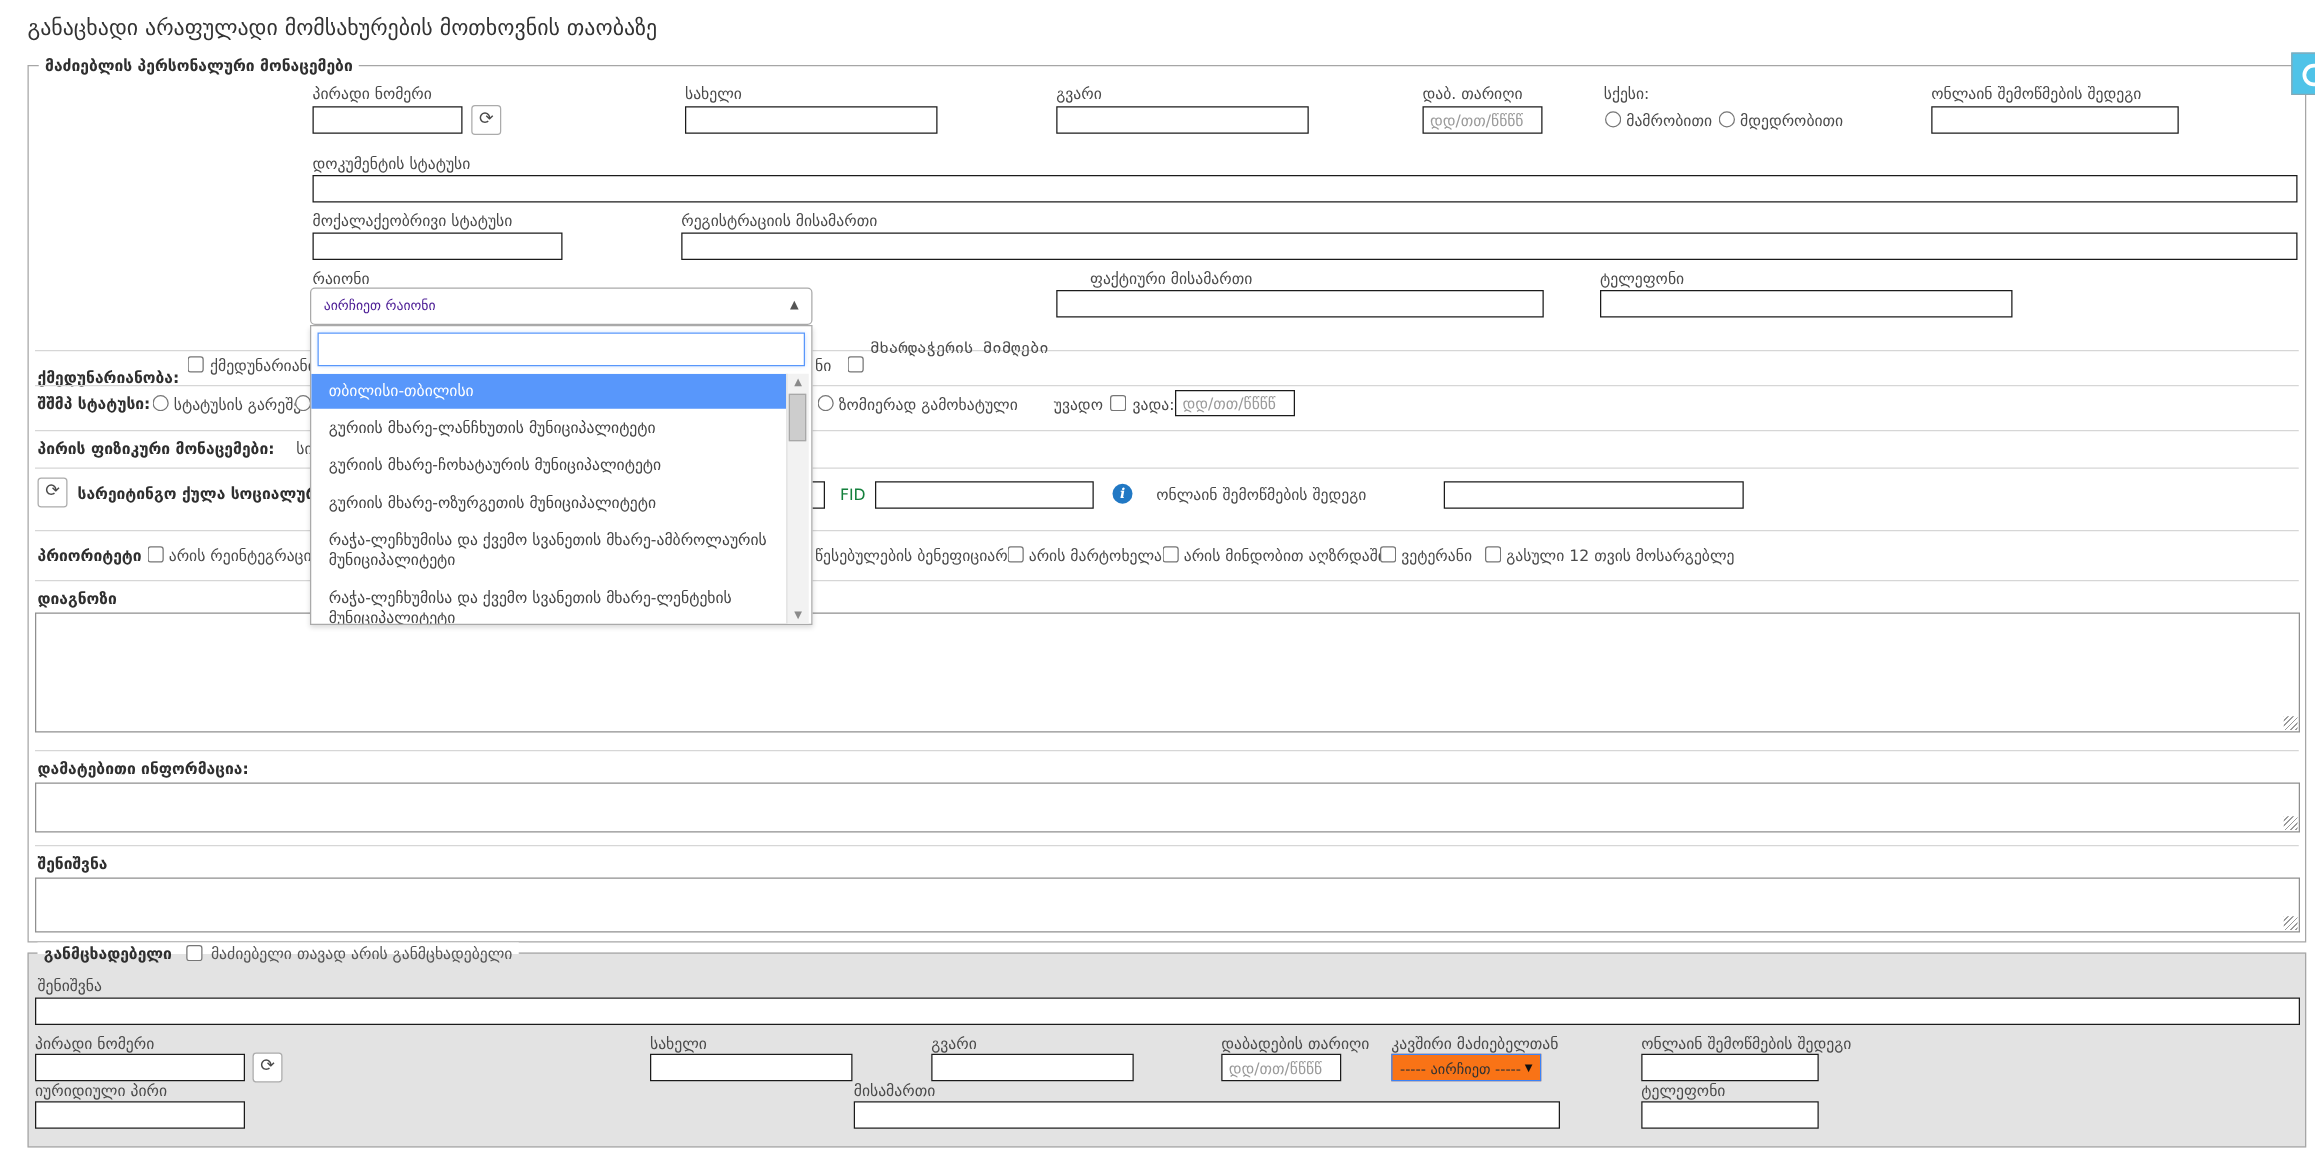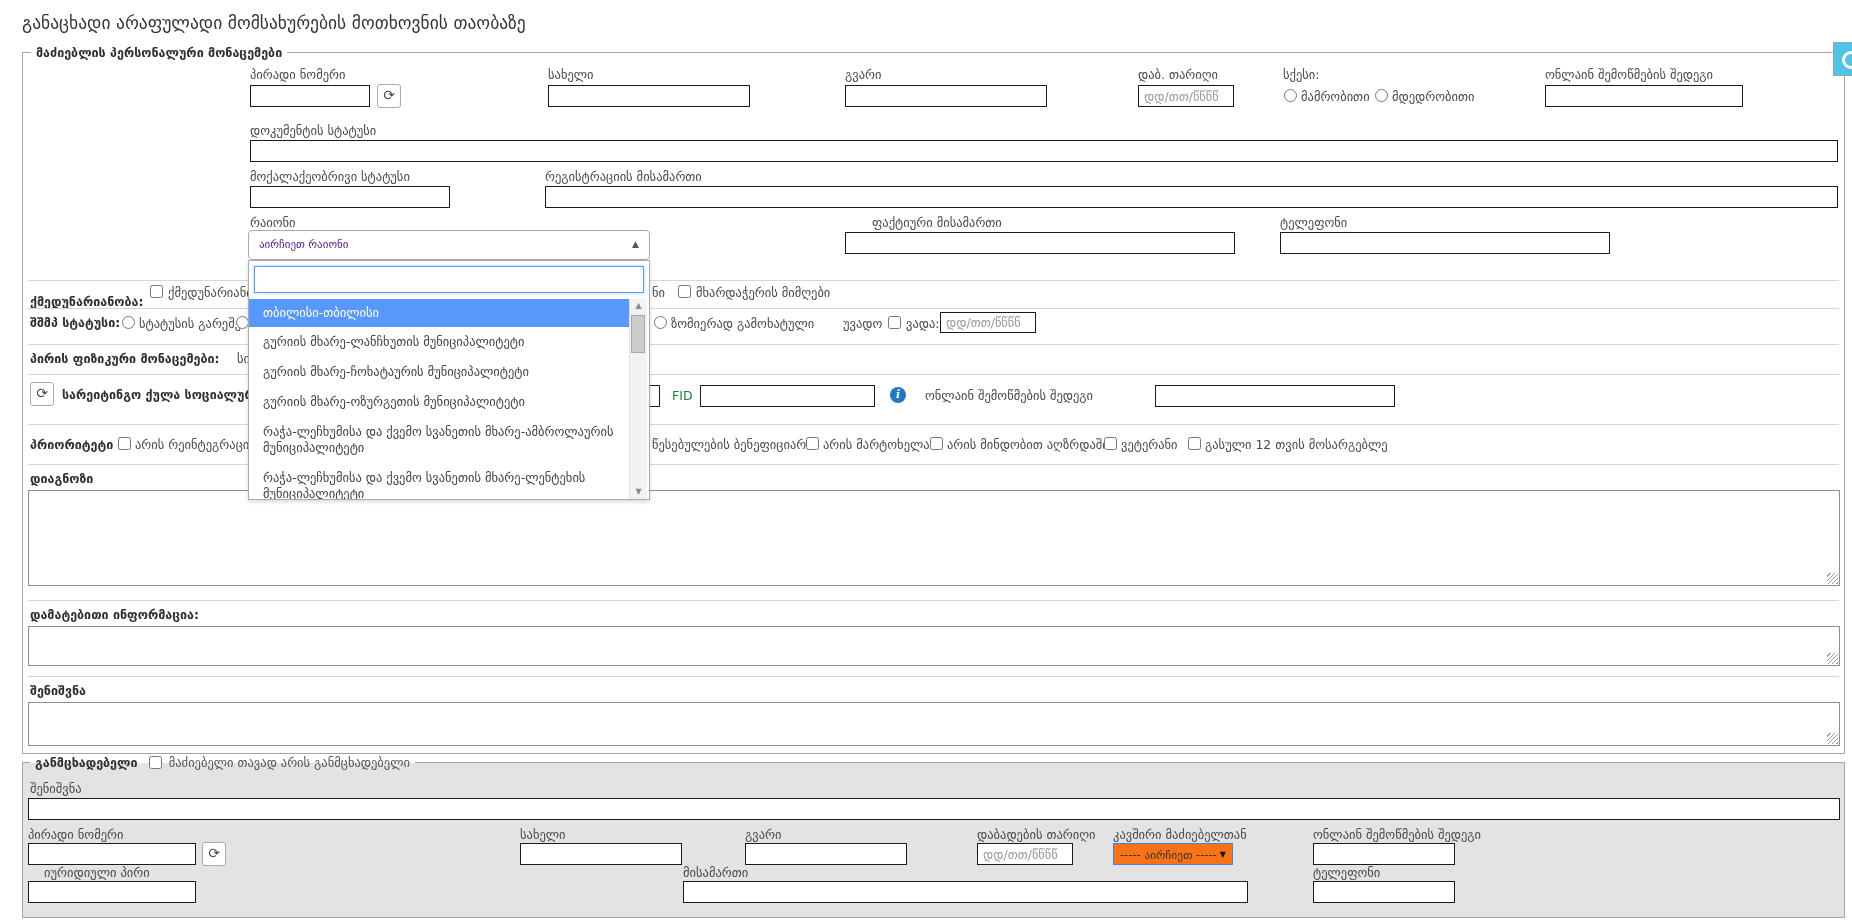--- a/index.html
+++ b/index.html
@@ -100,21 +100,21 @@
   <div class="lbl" style="left:1280px;top:216px;">ტელეფონი</div>
   <input class="inp" style="left: 1280px; top: 232px; width: 330px;">
 
   <div class="sep" style="top:280px;"></div>
 
   <div class="blbl" style="left:30px;top:295px;">ქმედუნარიანობა:</div>
   <input type="checkbox" class="cb" style="left: 150px; top: 285px;">
   <div class="lbl" style="left:168px;top:286px;">ქმედუნარიანი</div>
   <div class="frag" style="left:652px;top:286px;">ნი</div>
   <input type="checkbox" class="cb" style="left: 678px; top: 285px;">
-  <div class="lbl" style="left:696px;top:286px;">მხარდაჭერის მიმღები</div>
+  <div class="lbl" style="left:696px;top:272px;font-family:Liberation Mono, monospace;">მხარდაჭერის მიმღები</div>
 
   <div class="sep" style="top:308px;"></div>
 
   <div class="blbl" style="left:30px;top:316px;">შშმპ სტატუსი:</div>
   <input type="radio" name="dis" class="rb" style="left: 122px; top: 316px;">
   <div class="lbl" style="left:139px;top:317px;">სტატუსის გარეშე</div>
   <input type="radio" name="dis" class="rb" style="left: 236px; top: 316px;">
   <input type="radio" name="dis" class="rb" style="left: 654px; top: 316px;">
   <div class="lbl" style="left:671px;top:317px;">ზომიერად გამოხატული</div>
   <div class="lbl" style="left:843px;top:317px;">უვადო</div>
@@ -195,21 +195,21 @@
   <div class="lbl" style="left:977px;top:828px;">დაბადების თარიღი</div>
   <input class="inp" style="left: 977px; top: 843px; width: 96px;" placeholder="დდ/თთ/წწწწ">
   <div class="lbl" style="left:1113px;top:828px;">კავშირი მაძიებელთან</div>
   <div class="selbox" style="left:1113px;top:843px;width:120px;">
     <span class="txt">----- აირჩიეთ -----</span>
     <span class="car">▼</span>
   </div>
   <div class="lbl" style="left:1313px;top:828px;">ონლაინ შემოწმების შედეგი</div>
   <input class="inp" style="left: 1313px; top: 843px; width: 142px;">
 
-  <div class="lbl" style="left:44px;top:866px;text-align:center;">იურიდიული პირი</div>
+  <div class="lbl" style="left:28px;top:866px;text-align:center;">იურიდიული პირი</div>
   <input class="inp" style="left: 28px; top: 881px; width: 168px;">
   <div class="lbl" style="left:683px;top:866px;">მისამართი</div>
   <input class="inp" style="left: 683px; top: 881px; width: 565px;">
   <div class="lbl" style="left:1313px;top:866px;">ტელეფონი</div>
   <input class="inp" style="left: 1313px; top: 881px; width: 142px;">
 
   <div class="s2-header">
     <span class="s2-ph">აირჩიეთ რაიონი</span>
     <span class="s2-arr">▲</span>
   </div>

